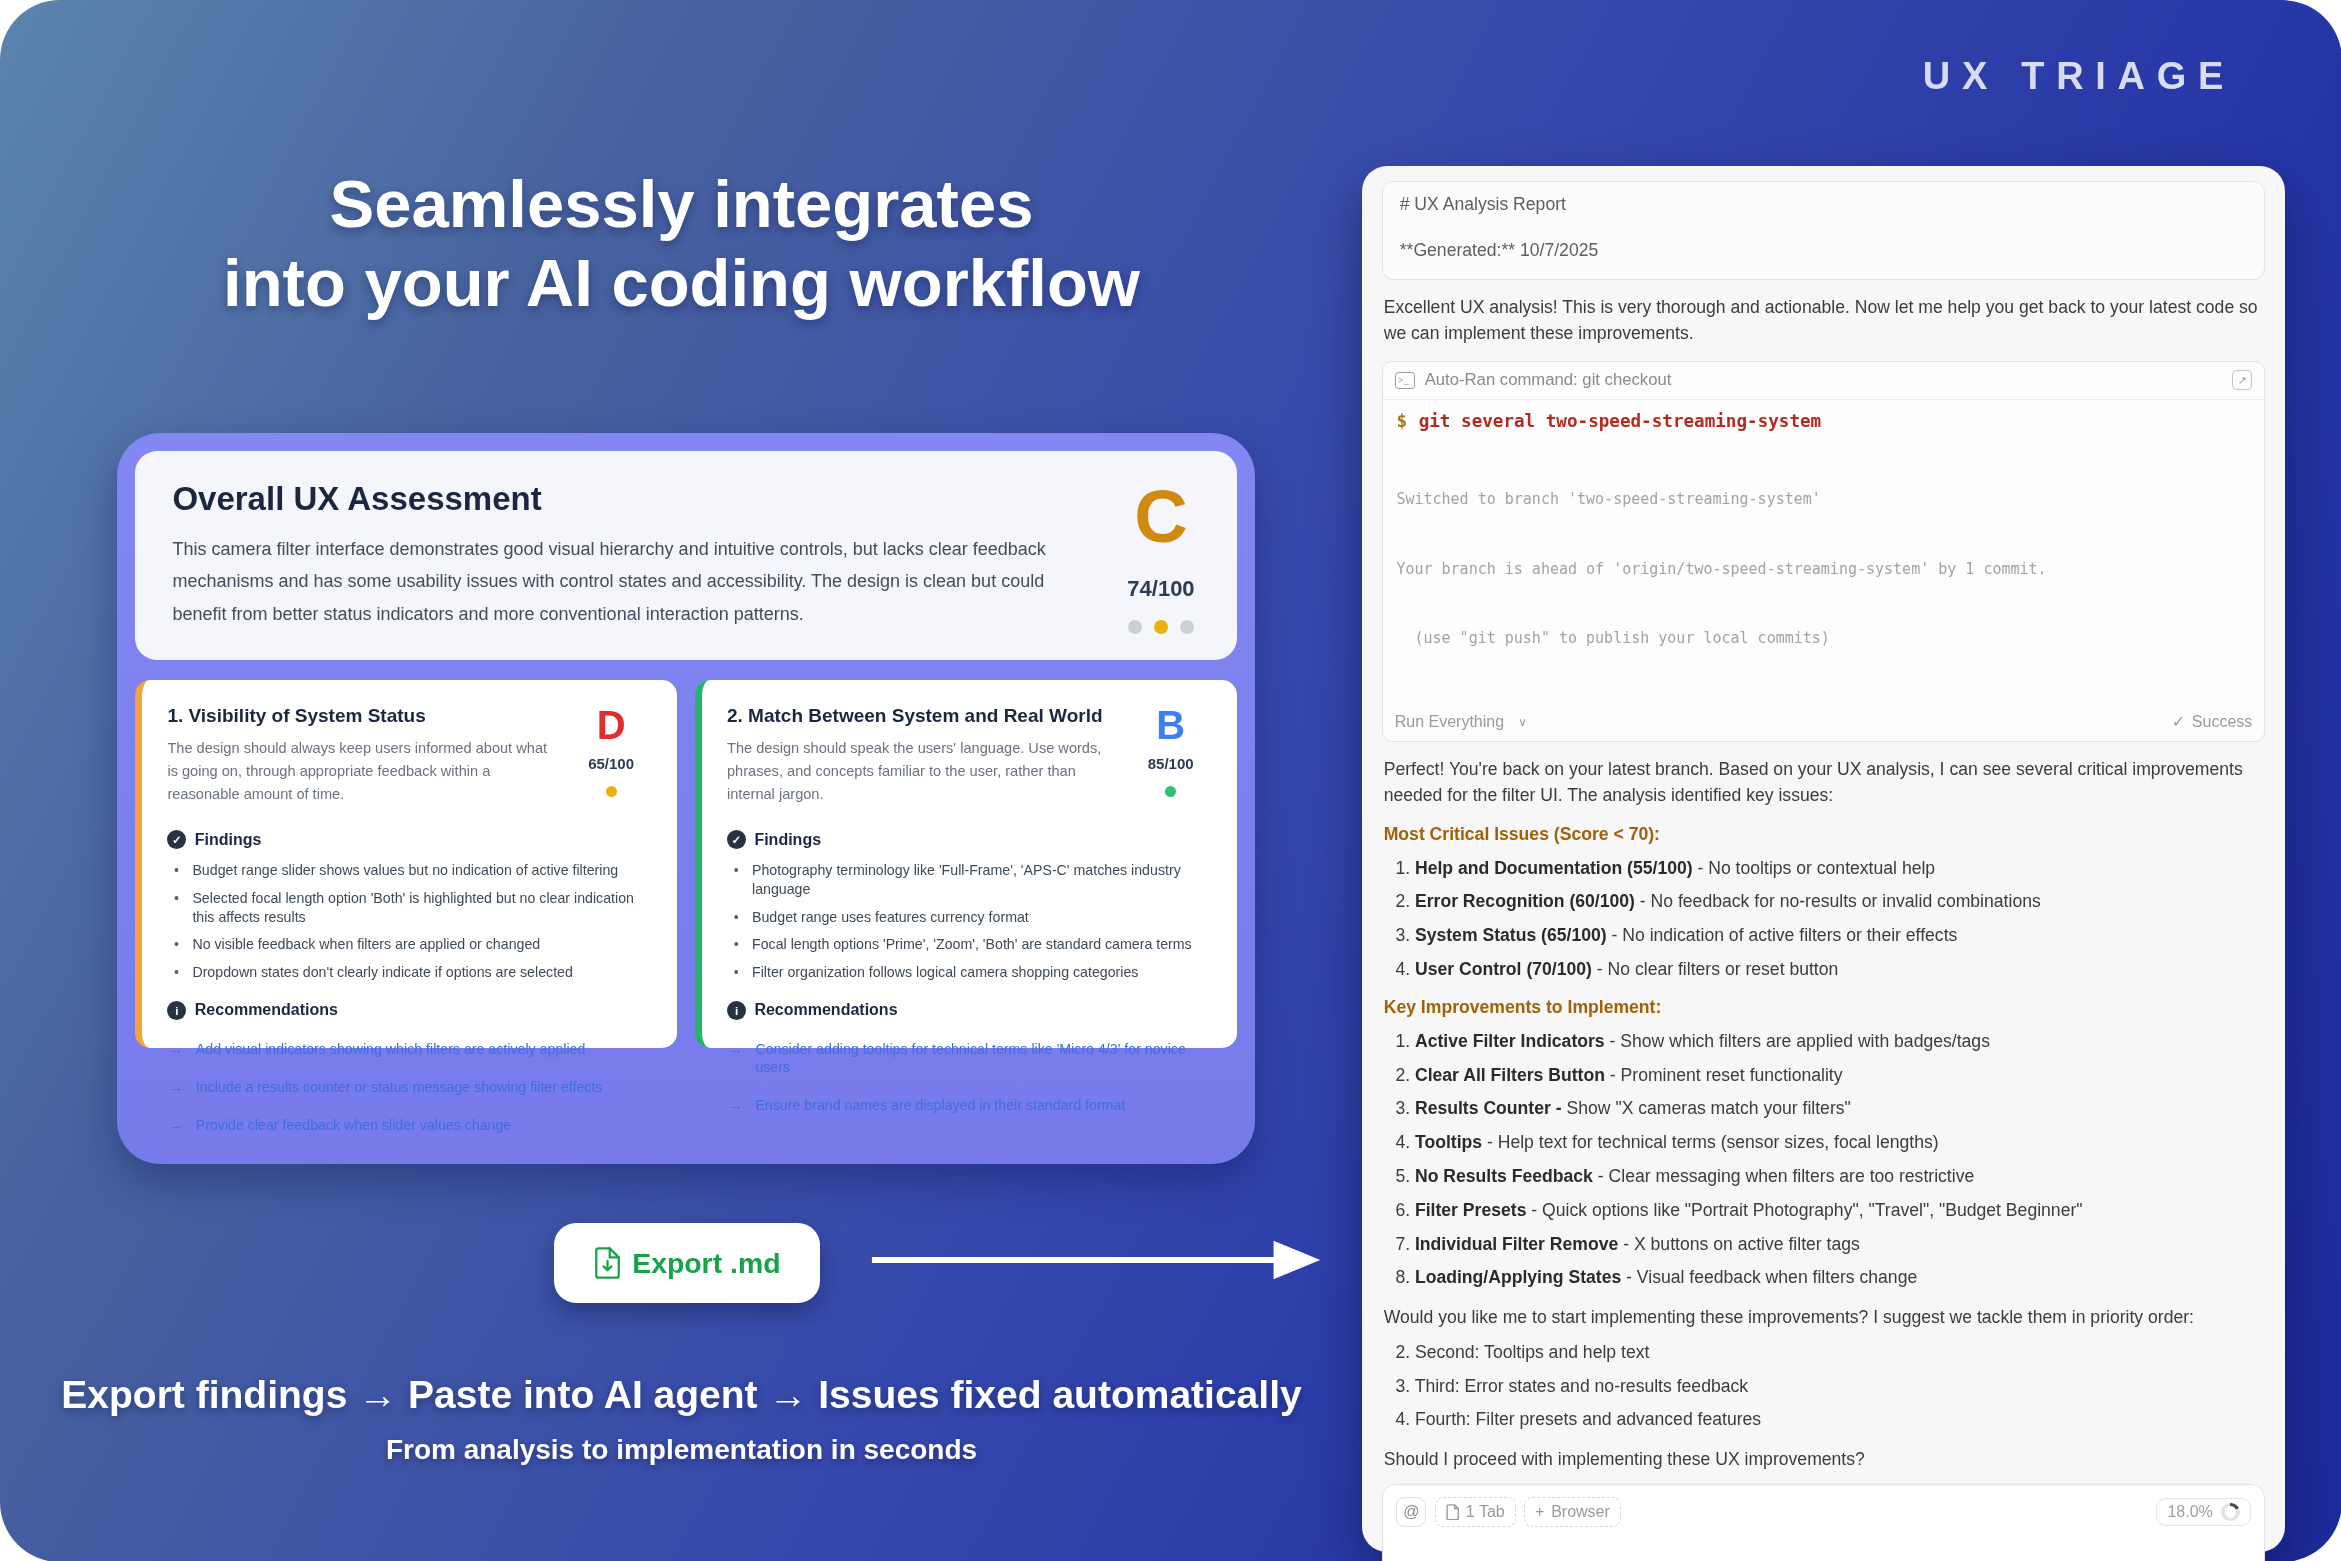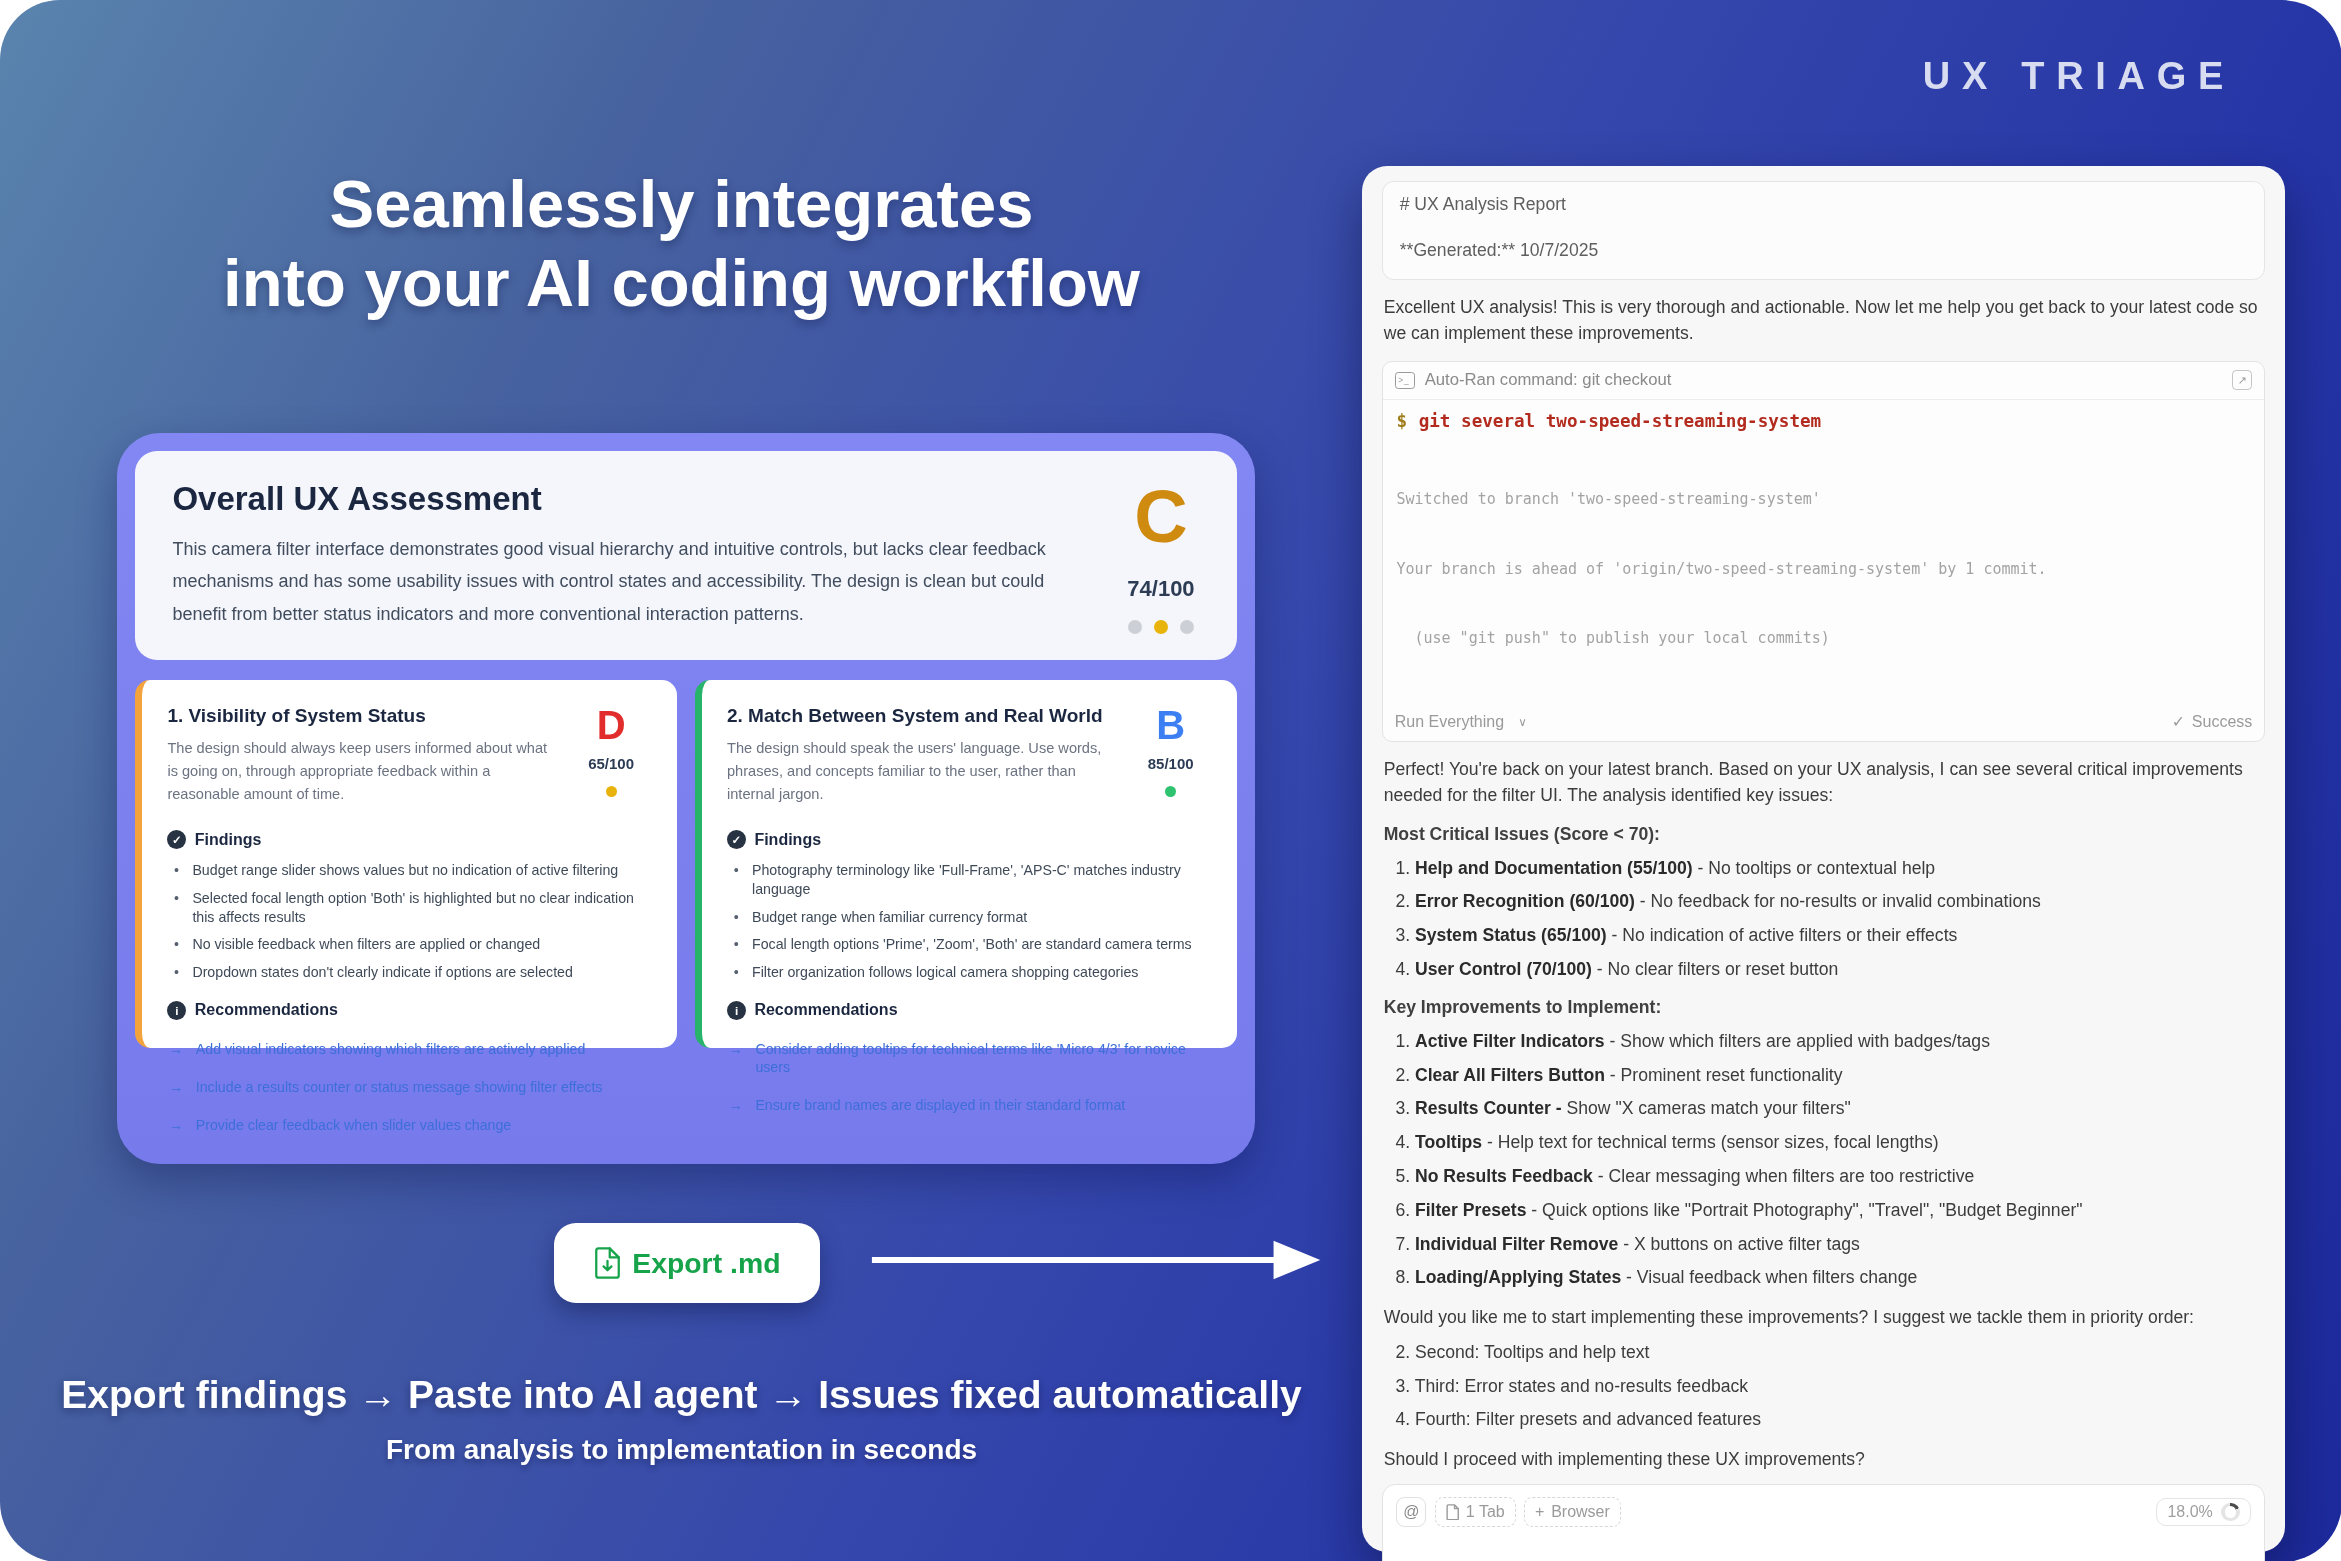--- a/index.html
+++ b/index.html
@@ -85,21 +85,21 @@
     font-size:8.4px; color:#9a9a9a; display:flex; align-items:center; padding-left:2.5px; letter-spacing:0.8px; }
   .ext-btn { margin-left:auto; width:20px; height:20px; border:1.3px solid #c4c4c4; border-radius:4.2px;
     background:none; color:#9a9a9a; font-size:11px; display:flex; align-items:center; justify-content:center; cursor:pointer; }
   .cmd-body { padding:11.7px 13.4px 8.4px; font-family:"DejaVu Sans Mono", monospace; }
   .cmd-line { font-size:17.6px; font-weight:700; }
   .prompt { color:#a07d1c; } .cmd-text { color:#b32b1e; margin-left:11.7px; }
   .cmd-out { margin-top:10px; font-size:15px; color:#a3a3a3; line-height:1.55; white-space:pre-wrap; }
   .cmd-foot { display:flex; align-items:center; padding:6.7px 11.7px 10px; color:#9a9a9a; font-size:16px; }
   .chev { font-size:11.7px; color:#9a9a9a; margin-left:6.7px; }
   .success { margin-left:auto; display:flex; gap:6.7px; align-items:center; }
-  .bold-head { margin:13.4px 1.7px 5px; font-size:17.6px; font-weight:700; color:#404040; line-height:1.4; }
+  .bold-head { margin:13.4px 1.7px 5px; font-size:17.6px; font-weight:700; color:#a16207; line-height:1.4; }
   .citem { margin:9.2px 1.7px; line-height:1.4; padding-left:11.7px; }
   .citem b { color:#2b2b2b; }
 
   
   .composer { margin-top:11.7px; background:#ffffff; border:0.8px solid #e2e2e2; border-radius:13.4px;
     padding:11.7px 13.4px; height:141px; position:relative; }
   .comp-row1 { display:flex; align-items:center; gap:8.4px; }
   .chip-at { width:30px; height:30px; border:0.8px solid #e0e0e0; border-radius:8.4px; background:#fff;
     color:#8a8a8a; font-size:16px; display:flex; align-items:center; justify-content:center; cursor:pointer; }
   .chip { display:flex; align-items:center; gap:6.7px; border:1.3px dashed #d6d6d6; border-radius:8.4px;
@@ -187,21 +187,21 @@
             <div class="sub-score">85/100</div>
             <div class="sub-dot" style="background:#2fc36f"></div>
           </div>
         </div>
         <div class="sec-label">
           <span class="sec-icon">✓</span>
           <span class="sec-text">Findings</span>
         </div>
         <ul class="findings">
           <li>Photography terminology like 'Full-Frame', 'APS-C' matches industry language</li>
-          <li>Budget range when familiar currency format</li>
+          <li>Budget range uses features currency format</li>
           <li>Focal length options 'Prime', 'Zoom', 'Both' are standard camera terms</li>
           <li>Filter organization follows logical camera shopping categories</li>
         </ul>
         <div class="sec-label" style="margin-top:18.4px">
           <span class="sec-icon">i</span>
           <span class="sec-text">Recommendations</span>
         </div>
         <ul class="recs">
           <li>Consider adding tooltips for technical terms like 'Micro 4/3' for novice users</li>
           <li>Ensure brand names are displayed in their standard format</li>

